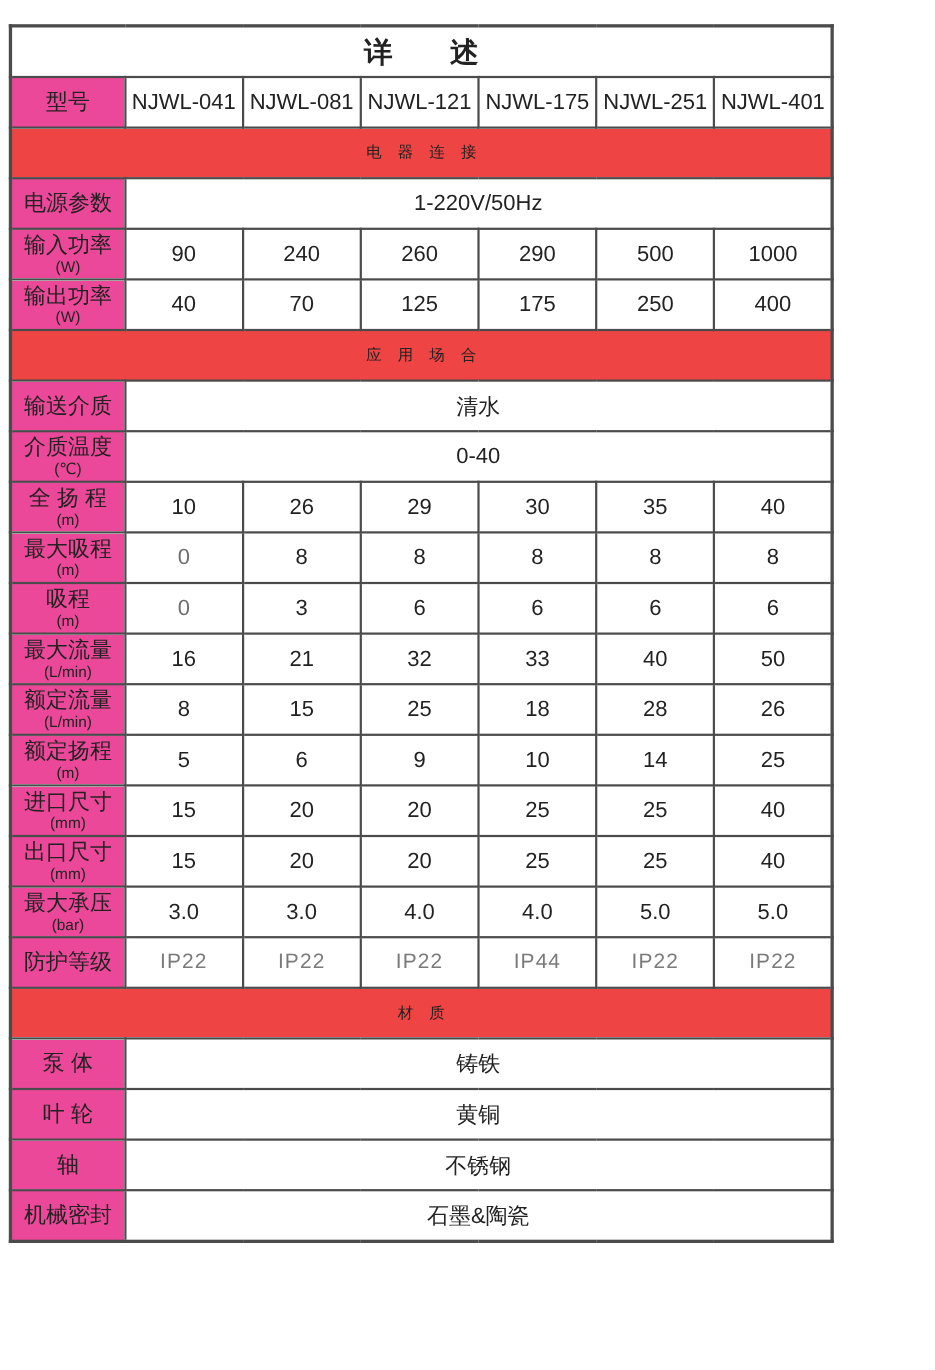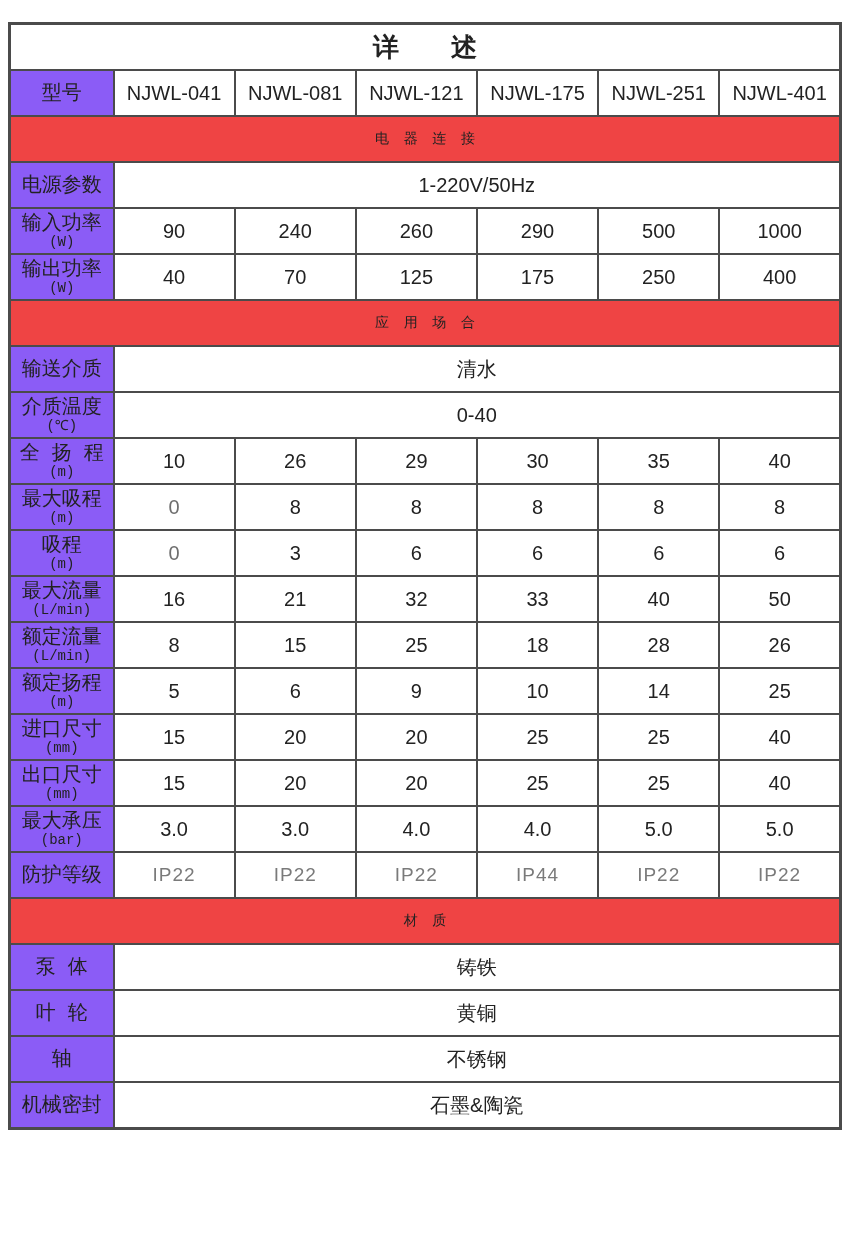--- a/index.html
+++ b/index.html
@@ -3,40 +3,40 @@
 <meta charset="utf-8">
 <style>
   html, body { margin: 0; padding: 0; background: #ffffff; }
   .page {
     width: 850px; height: 1245px; background: #ffffff;
     overflow: hidden; position: relative;
     font-family: "Liberation Sans", "DejaVu Sans", sans-serif;
   }
   table.spec {
     border-collapse: collapse; table-layout: fixed;
-    width: 834px; margin: 22px 0 0 8px;
+    width: 750px; margin: 22px 0 0 8px;
     border: 3px solid #4b4b4b;
   }
   table.spec td {
     border: 2px solid #4b4b4b;
     height: 44px; padding: 0;
     text-align: center; vertical-align: middle;
     color: #222222; overflow: hidden;
     white-space: nowrap;
   }
   td.title-cell {
     background: #ffffff; font-size: 26px; font-weight: bold;
     letter-spacing: 2em; text-indent: 2em; color: #1a1a1a;
   }
   td.sect {
     background: #ef4444; font-size: 14px;
     letter-spacing: 1.05em; text-indent: 1.05em; color: #2a2a2a;
   }
   td.lbl {
-    background: #8b5cf6; font-size: 20px; line-height: 1.05; color: #2a2a2a; font-family: Liberation Mono, monospace;
+    background: #ec4899; font-size: 20px; line-height: 1.05; color: #2a2a2a;
   }
   .lbl-unit { display: block; font-size: 14px; line-height: 14px; margin-top: 1px; }
   td.val, td.vspan { font-size: 20px; background: #ffffff; }
   tr.muted td.val { color: #7a7a7a; letter-spacing: 1px; font-size: 19px; }
   td.val.light { color: #6e6e6e; font-weight: normal; }
 </style>
 </head>
 <body>
 
 <div class="page">

